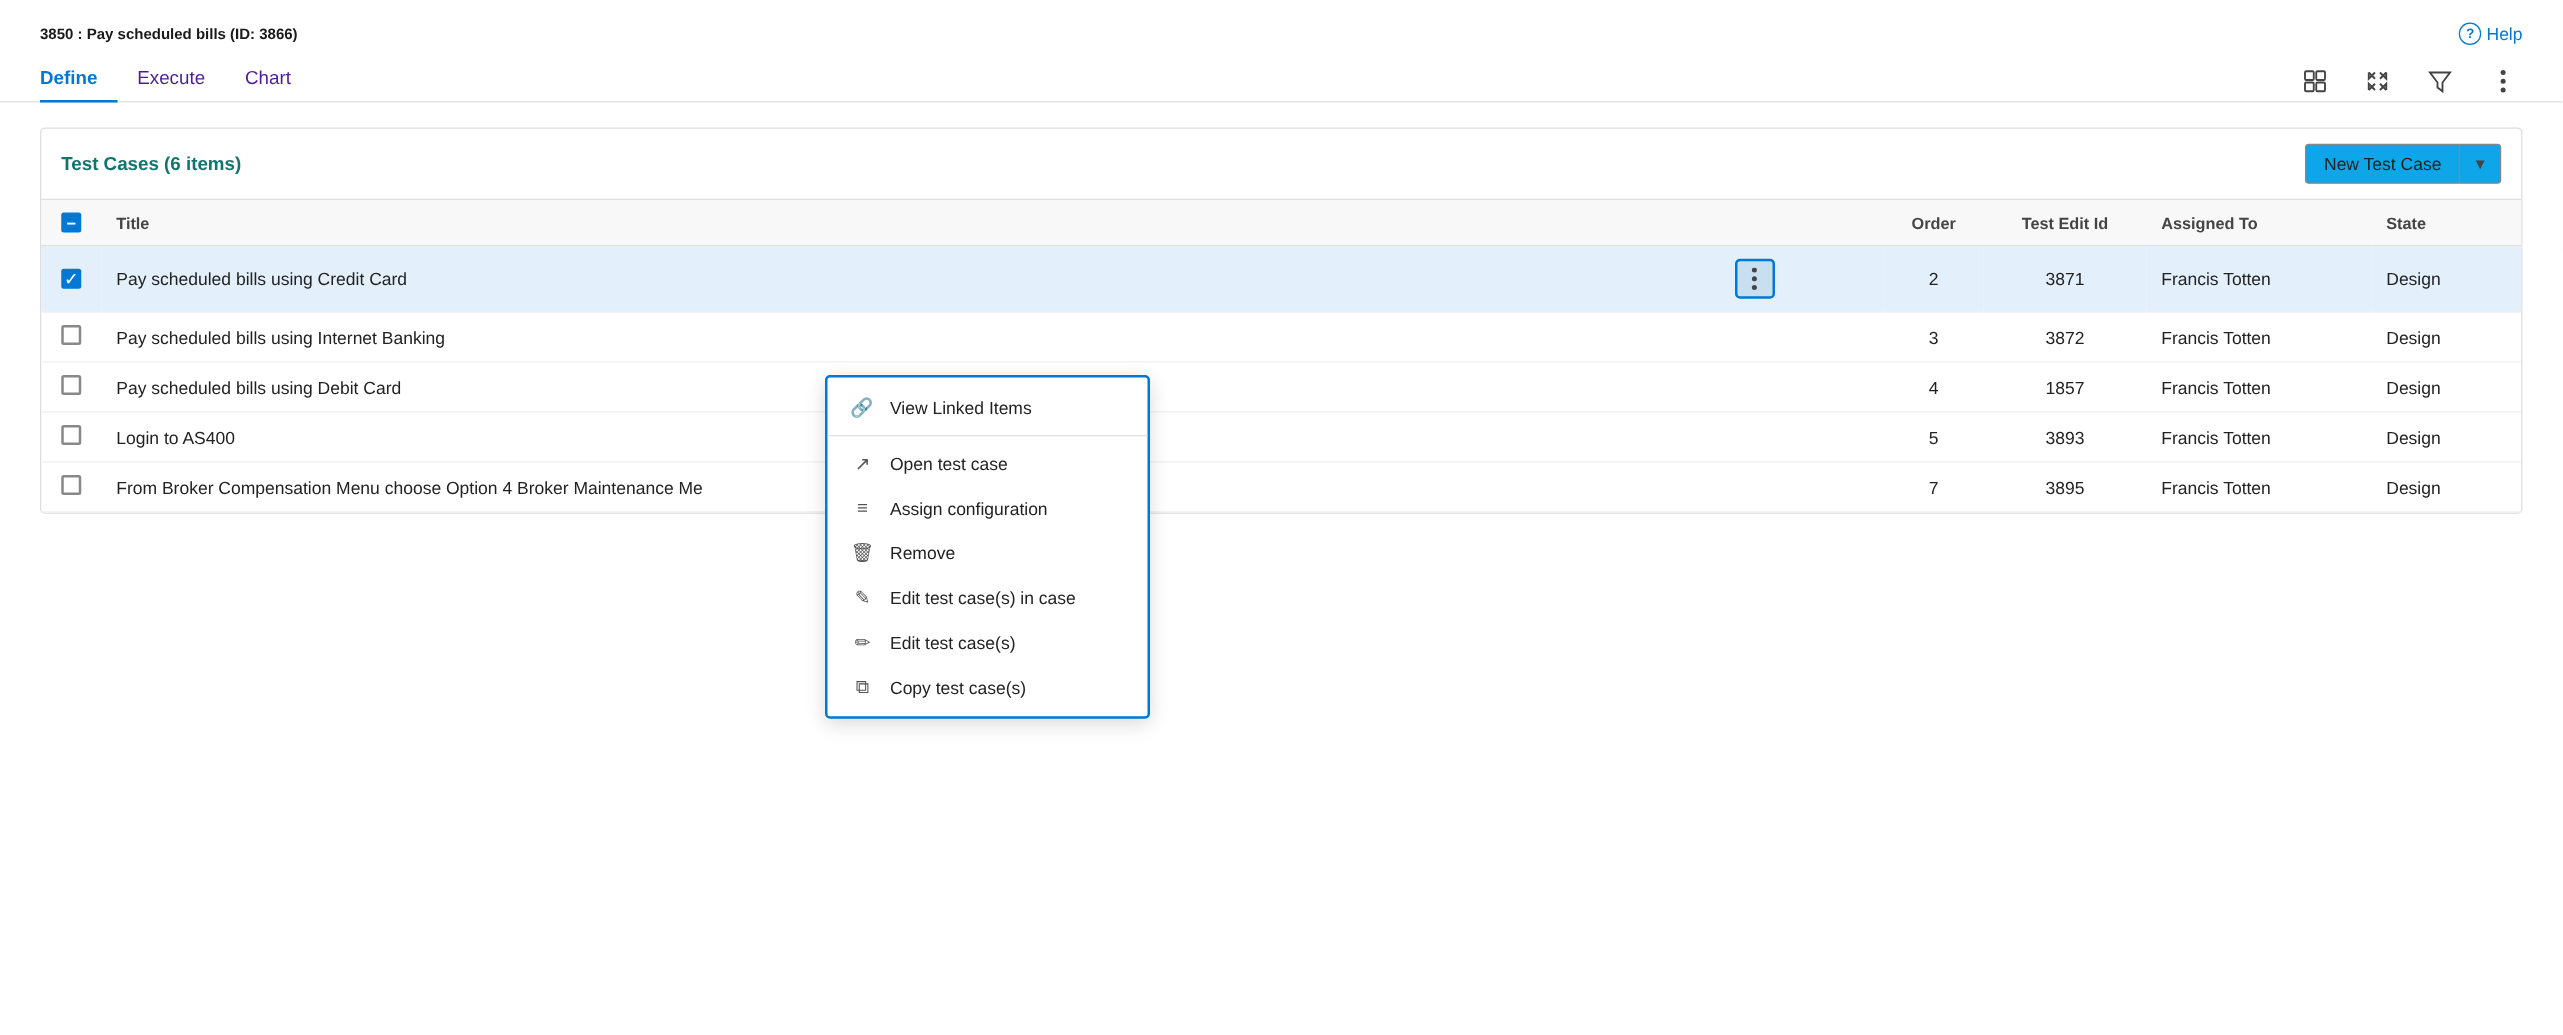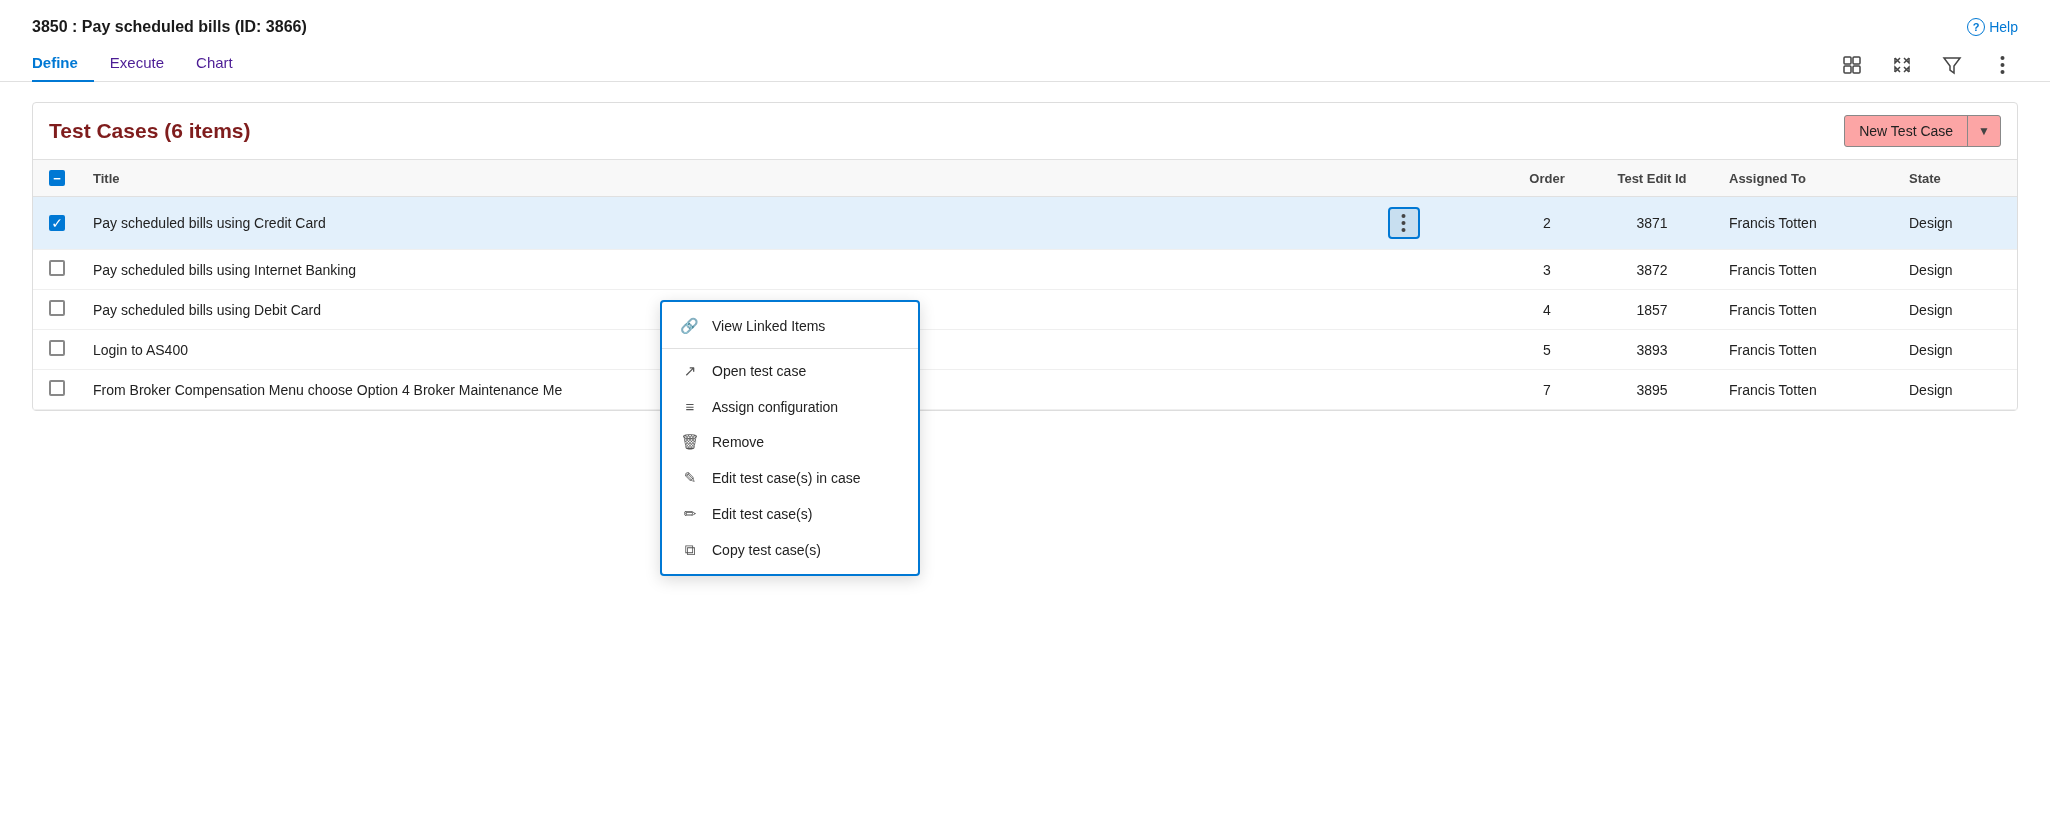--- a/index.html
+++ b/index.html
@@ -17,21 +17,21 @@
       overflow: hidden;
     }
     
     .top-bar {
       display: flex;
       align-items: center;
       justify-content: space-between;
       padding: 18px 32px 0 32px;
     }
     .page-title {
-      font-size: 16px;
+      font-size: 12px;
       font-weight: 600;
       color: #1a1a1a;
     }
     .help-link {
       color: #0078d4;
       font-size: 14px;
       cursor: pointer;
       display: flex;
       align-items: center;
       gap: 4px;
@@ -106,28 +106,28 @@
       border-radius: 4px;
     }
     .panel-header {
       display: flex;
       align-items: center;
       justify-content: space-between;
       padding: 12px 16px;
       border-bottom: 1px solid #e0e0e0;
     }
     .panel-title {
-      font-size: 21px;
+      font-size: 15px;
       font-weight: 600;
-      color: #7f1d1d;
+      color: #0f766e;
     }
     .new-test-case-btn {
       display: flex;
       align-items: center;
-      background: #fca5a5;
+      background: #0ea5e9;
       border: 1px solid #888;
       border-radius: 3px;
       cursor: pointer;
     }
     .new-test-case-label {
       padding: 7px 14px;
       font-size: 14px;
       color: #222;
       border-right: 1px solid #888;
     }

